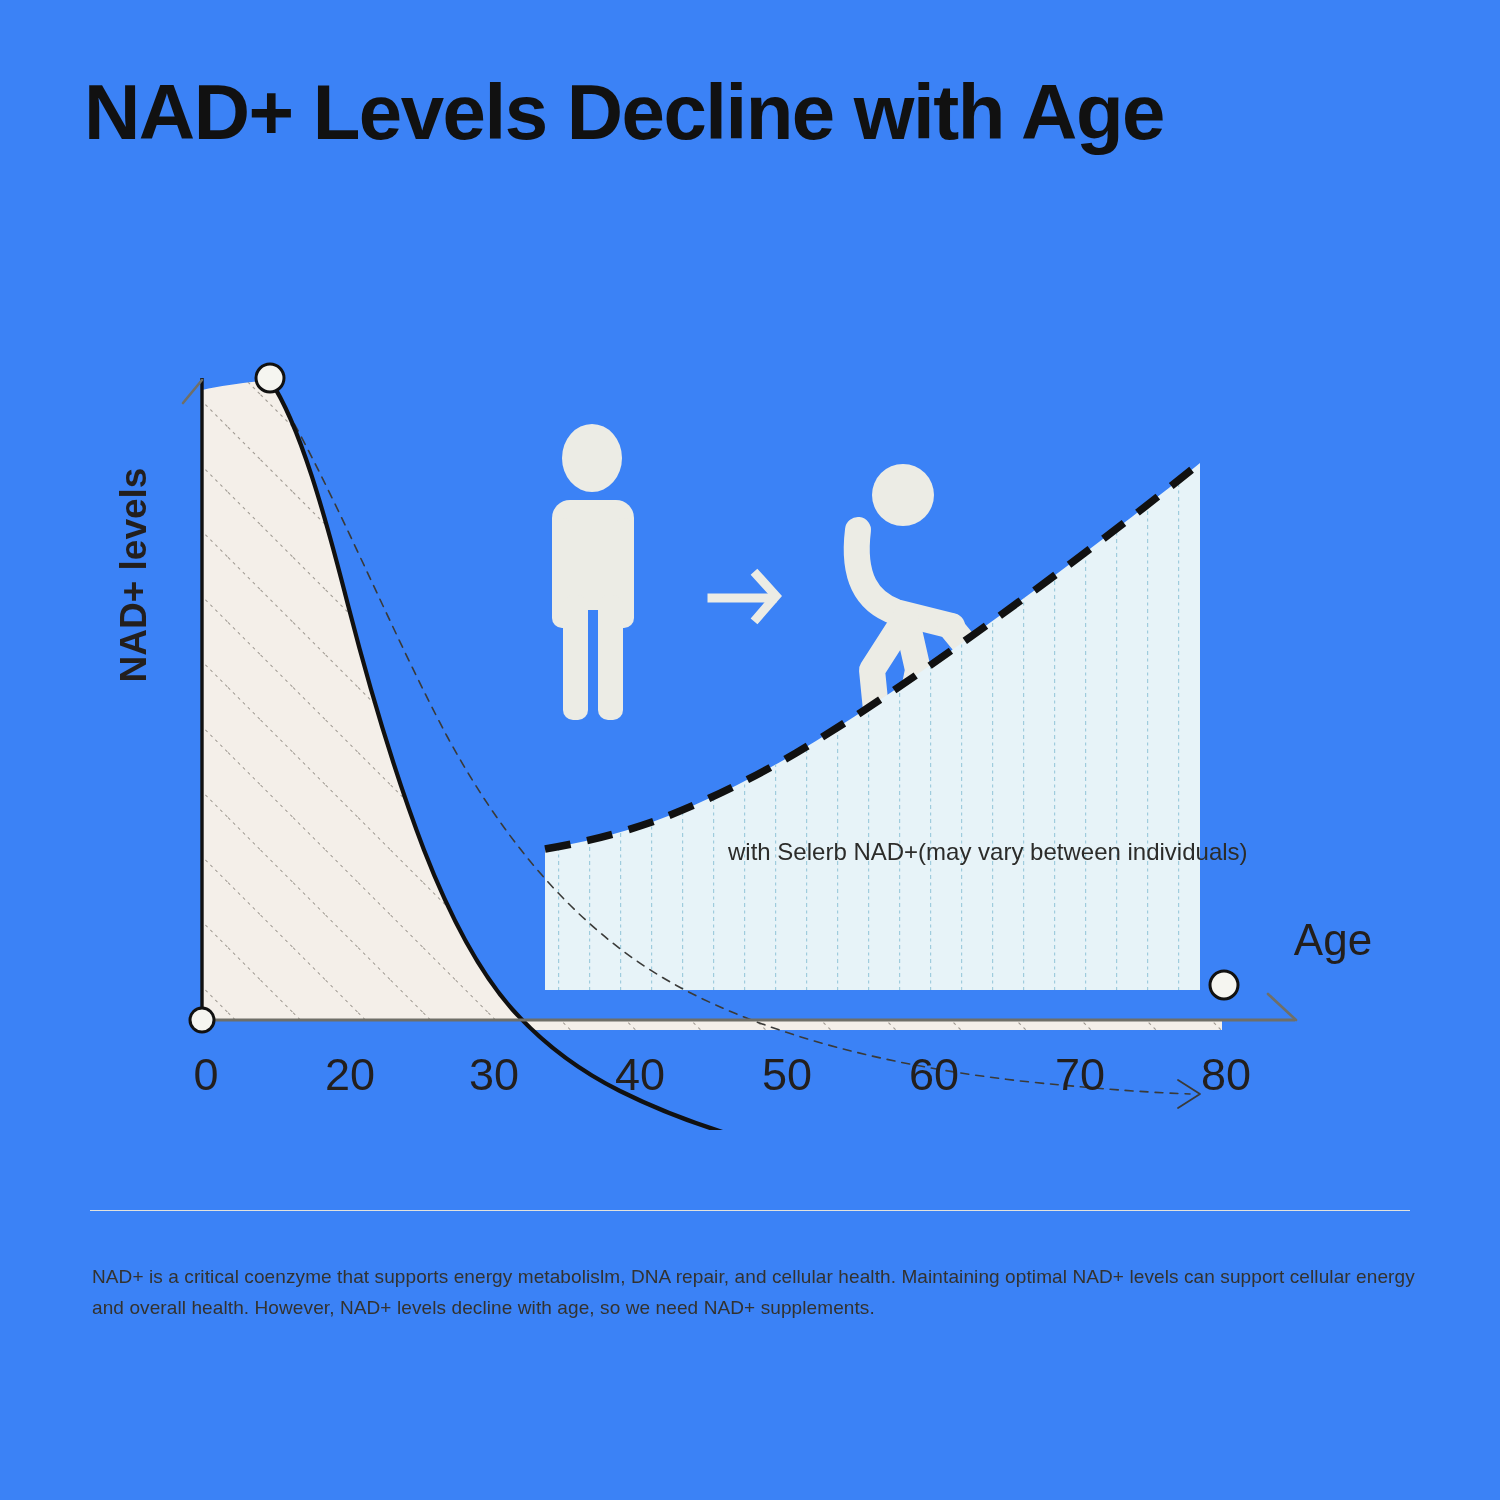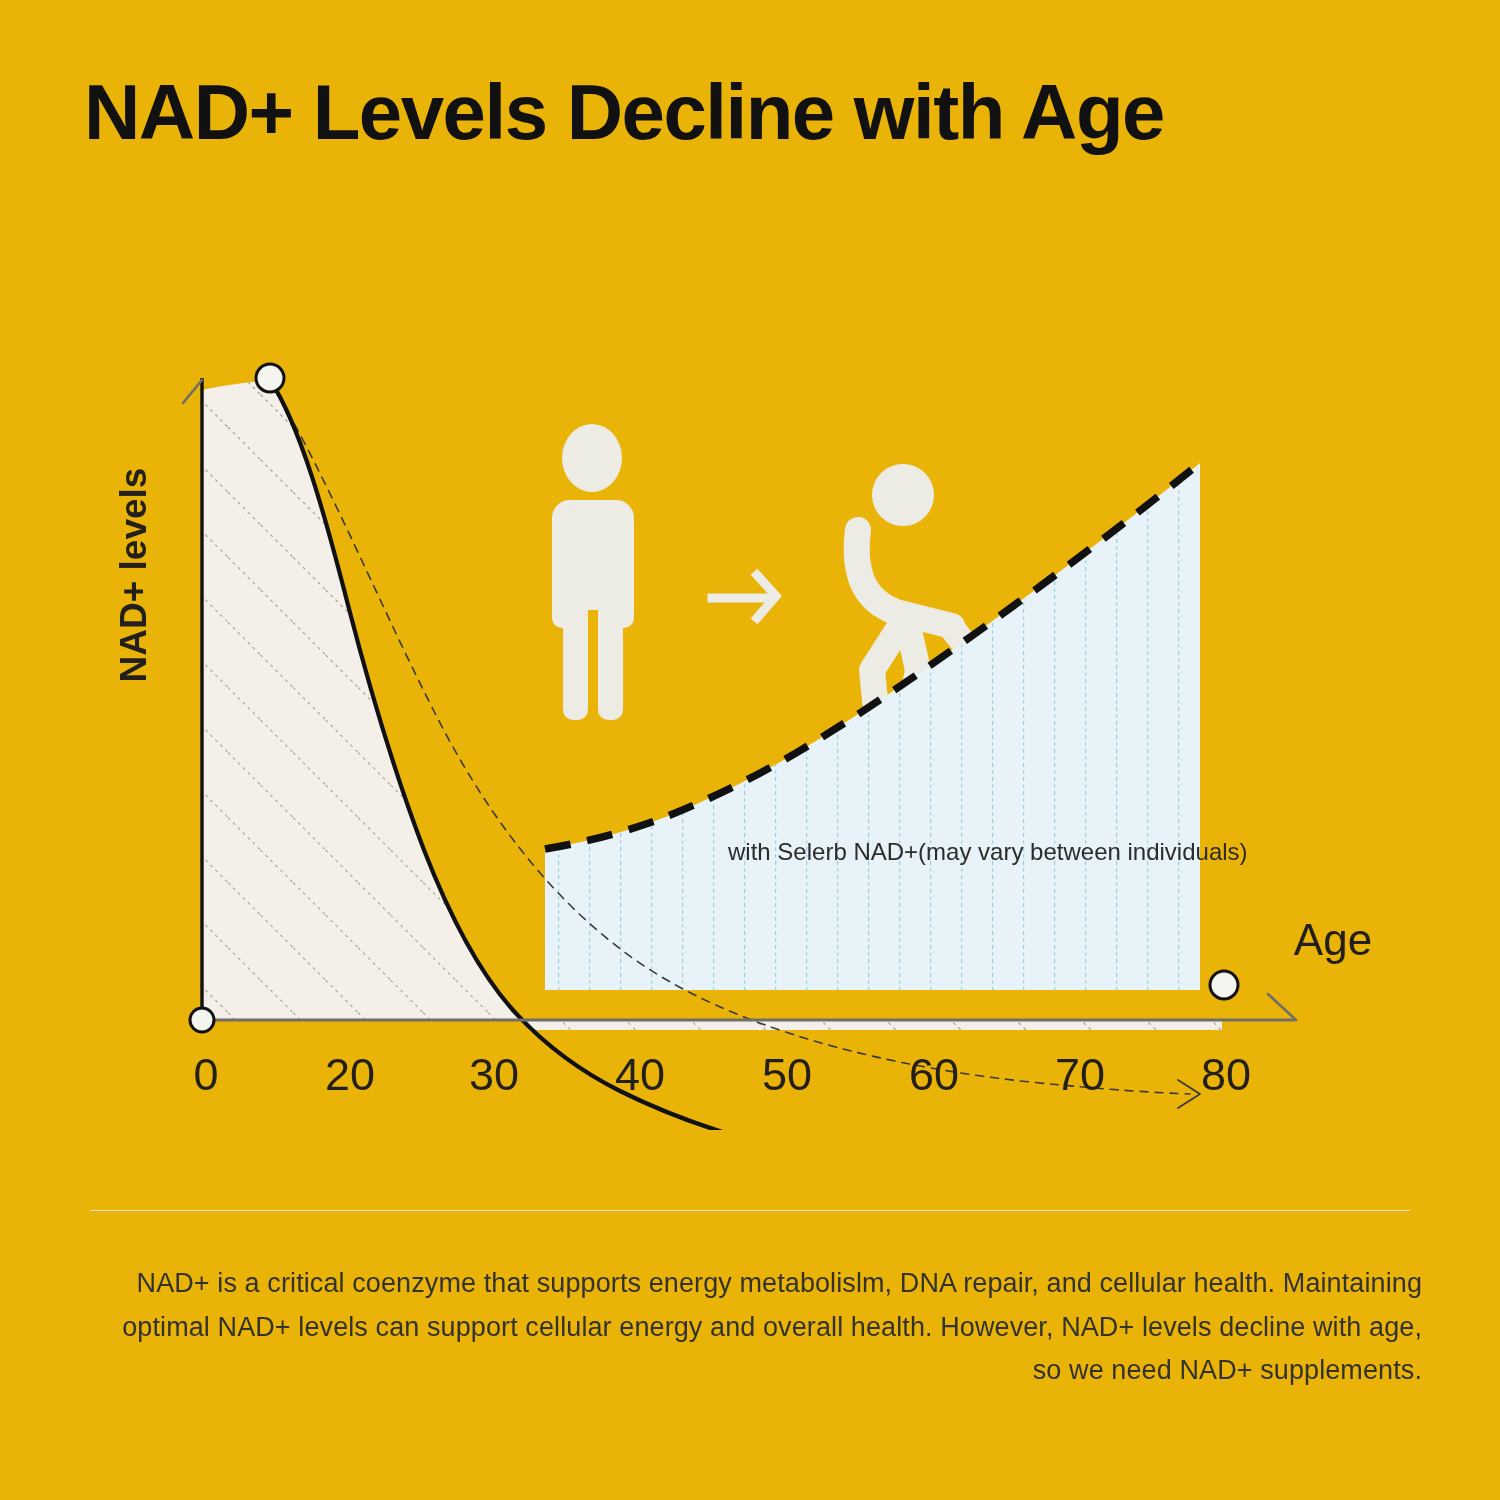--- a/index.html
+++ b/index.html
@@ -10,22 +10,21 @@
     width: 1500px;
     height: 1500px;
     background: #f5f5f0;
     font-family: "Liberation Sans", sans-serif;
     overflow: hidden;
   }
   .page {
     position: relative;
     width: 1500px;
     height: 1500px;
-    background: #eab308;
-    text-align: right;
+    background: #3b82f6;
   }
   .title {
     position: absolute;
     left: 84px;
     top: 72px;
     font-size: 78px;
     font-weight: 700;
     letter-spacing: -1.5px;
     color: #111111;
     line-height: 1.05;
@@ -44,21 +43,21 @@
     top: 1210px;
     width: 1320px;
     height: 1px;
     background: #e2e2dc;
   }
   .body-copy {
     position: absolute;
     left: 92px;
     top: 1262px;
     width: 1330px;
-    font-size: 27px;
+    font-size: 19px;
     line-height: 1.62;
     color: #33322f;
     letter-spacing: 0.1px;
   }
   svg { display: block; }
 </style>
 </head>
 <body>
 
 <div class="page">

